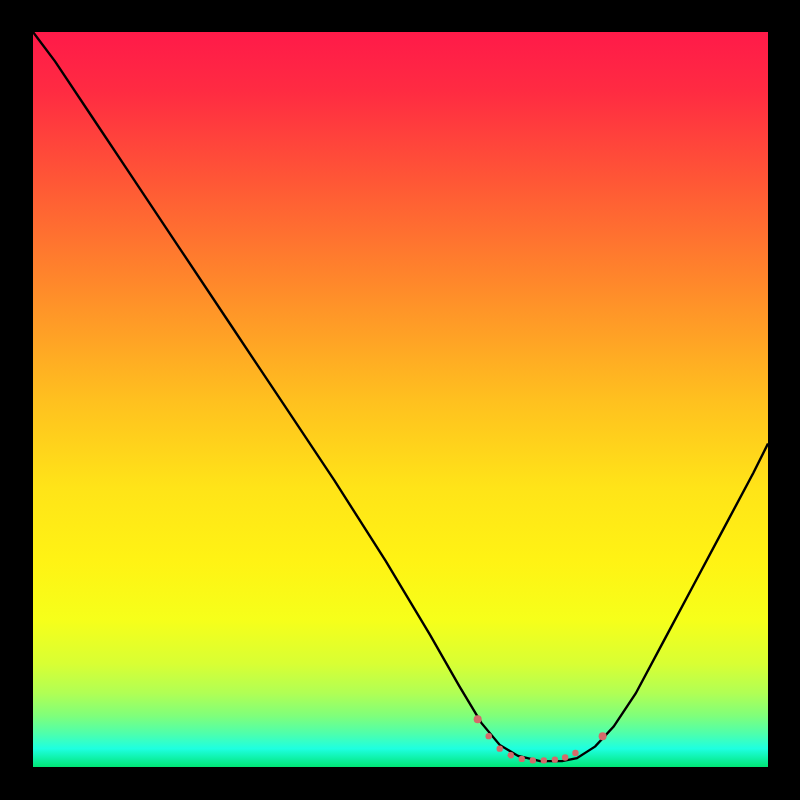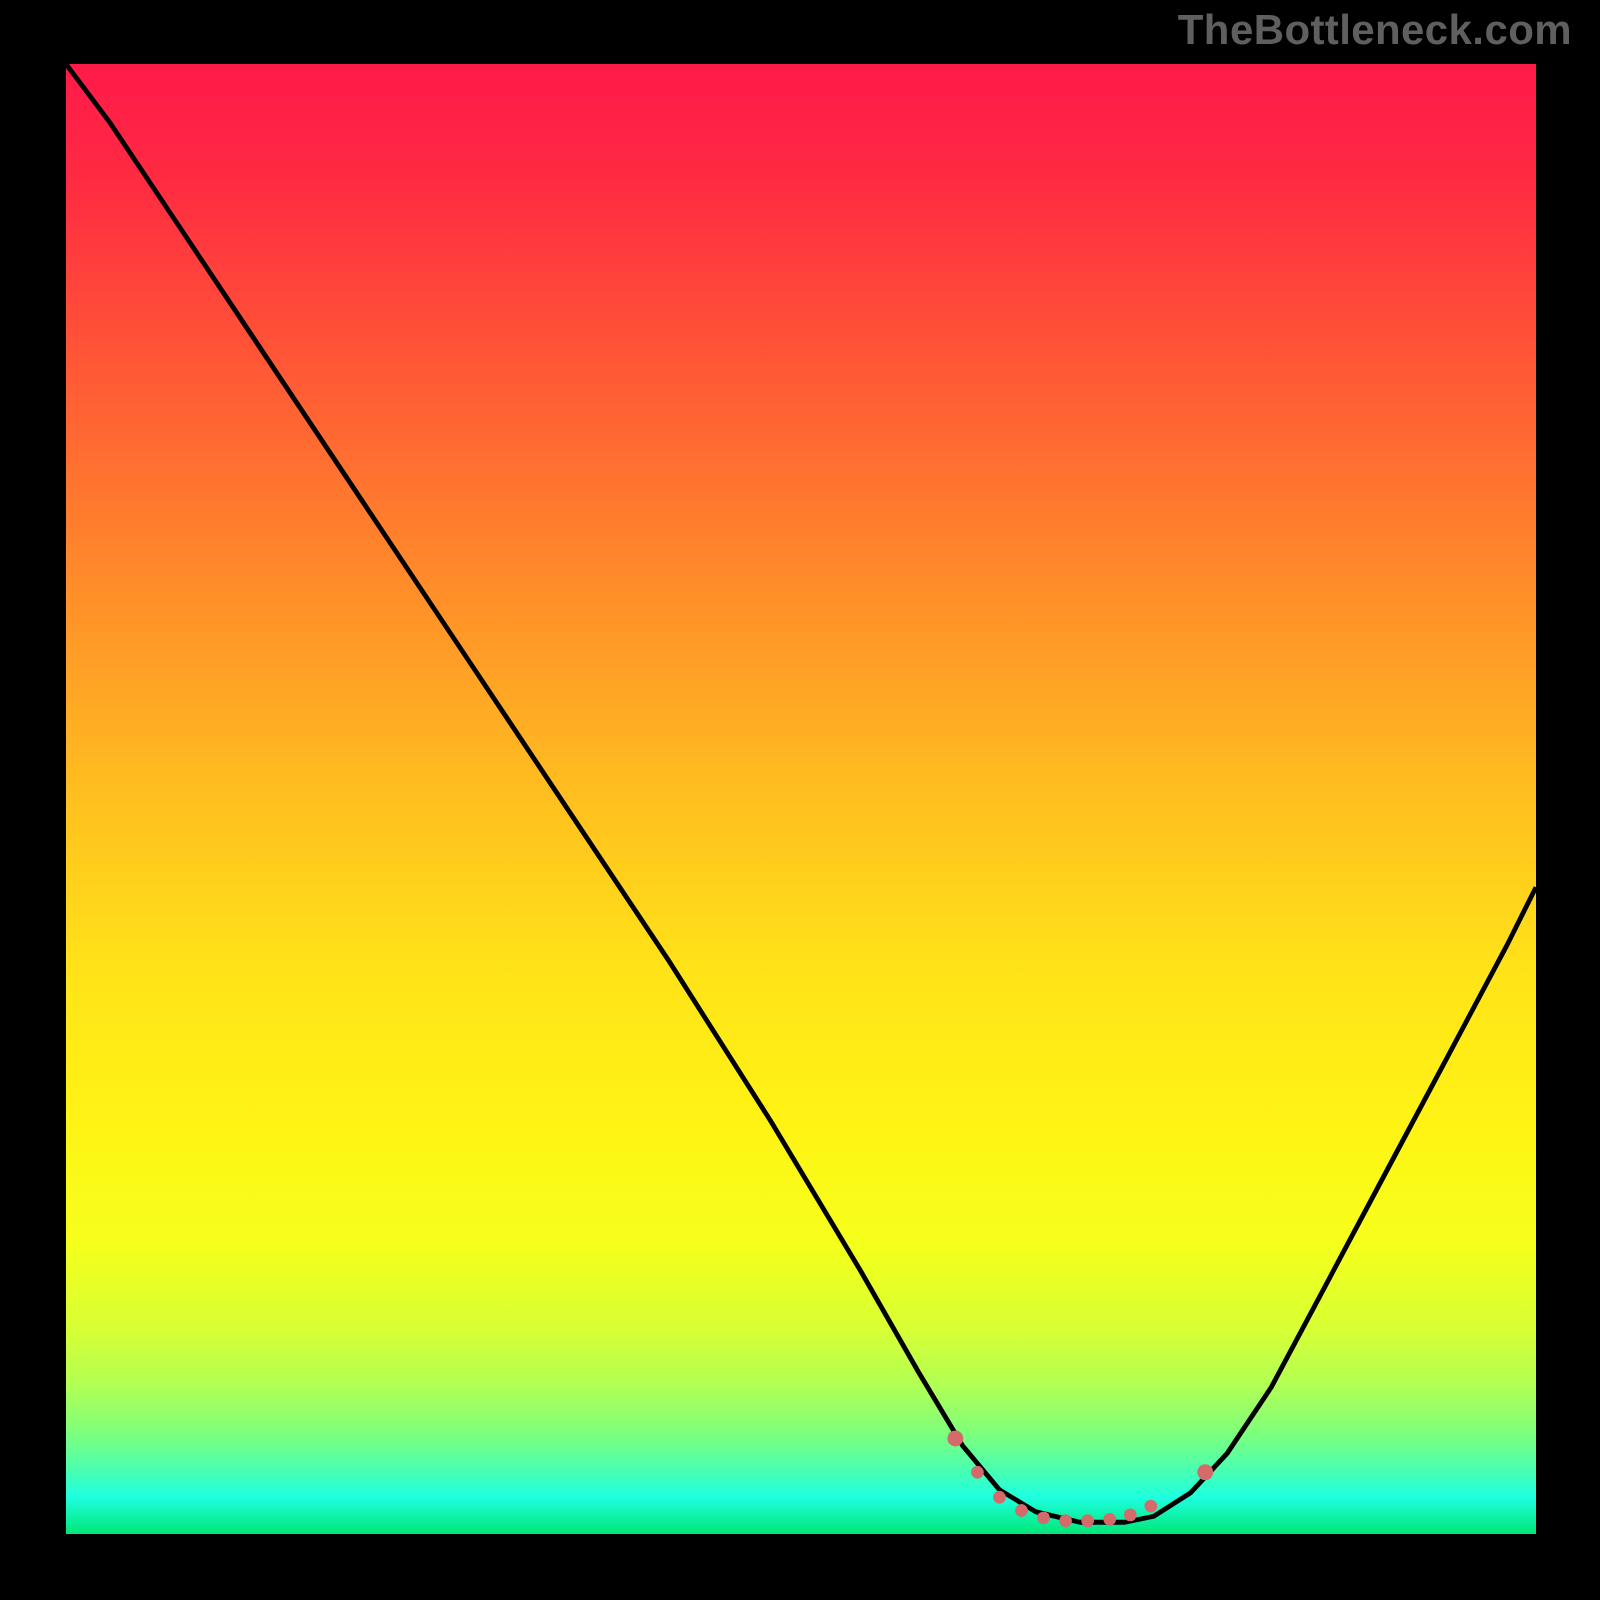--- a/index.html
+++ b/index.html
@@ -30,21 +30,20 @@
   svg {
     position: absolute;
     top: 0;
     left: 0;
   }
 </style>
 </head>
 <body>
 
 <div class="container">
-  <div class="watermark">TheBottleneck.com</div>
 
   <svg id="chart-svg" width="800" height="800" viewBox="0 0 800 800">
     <defs>
       <linearGradient id="bg-grad" x1="0" y1="0" x2="0" y2="1">
           <stop offset="0.00%" stop-color="#ff1a49"></stop>
           <stop offset="8.00%" stop-color="#ff2b42"></stop>
           <stop offset="20.00%" stop-color="#ff5636"></stop>
           <stop offset="35.00%" stop-color="#ff8b2a"></stop>
           <stop offset="50.00%" stop-color="#ffc01f"></stop>
           <stop offset="62.00%" stop-color="#ffe418"></stop>

